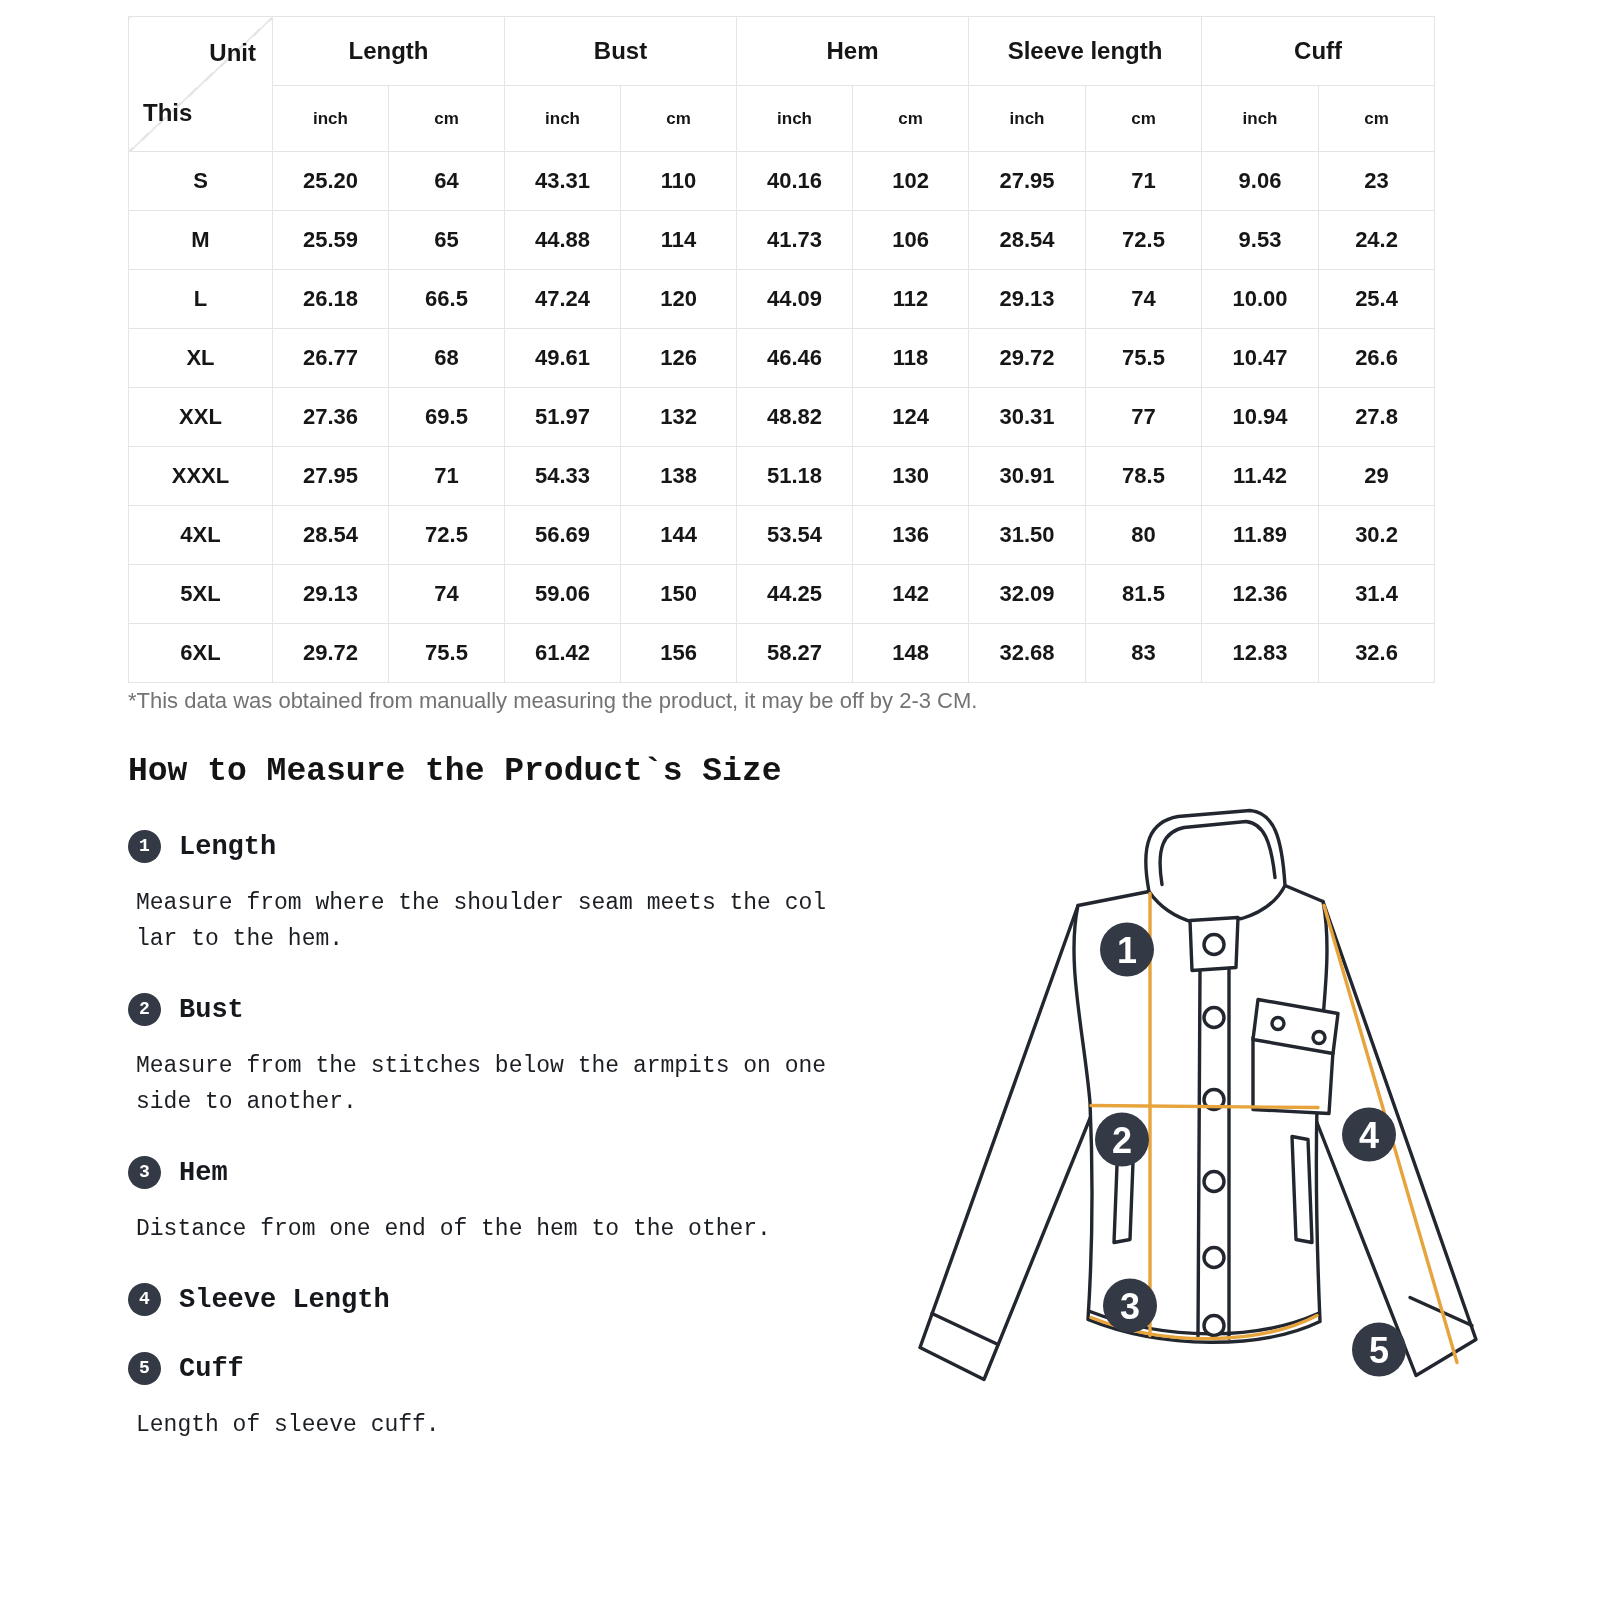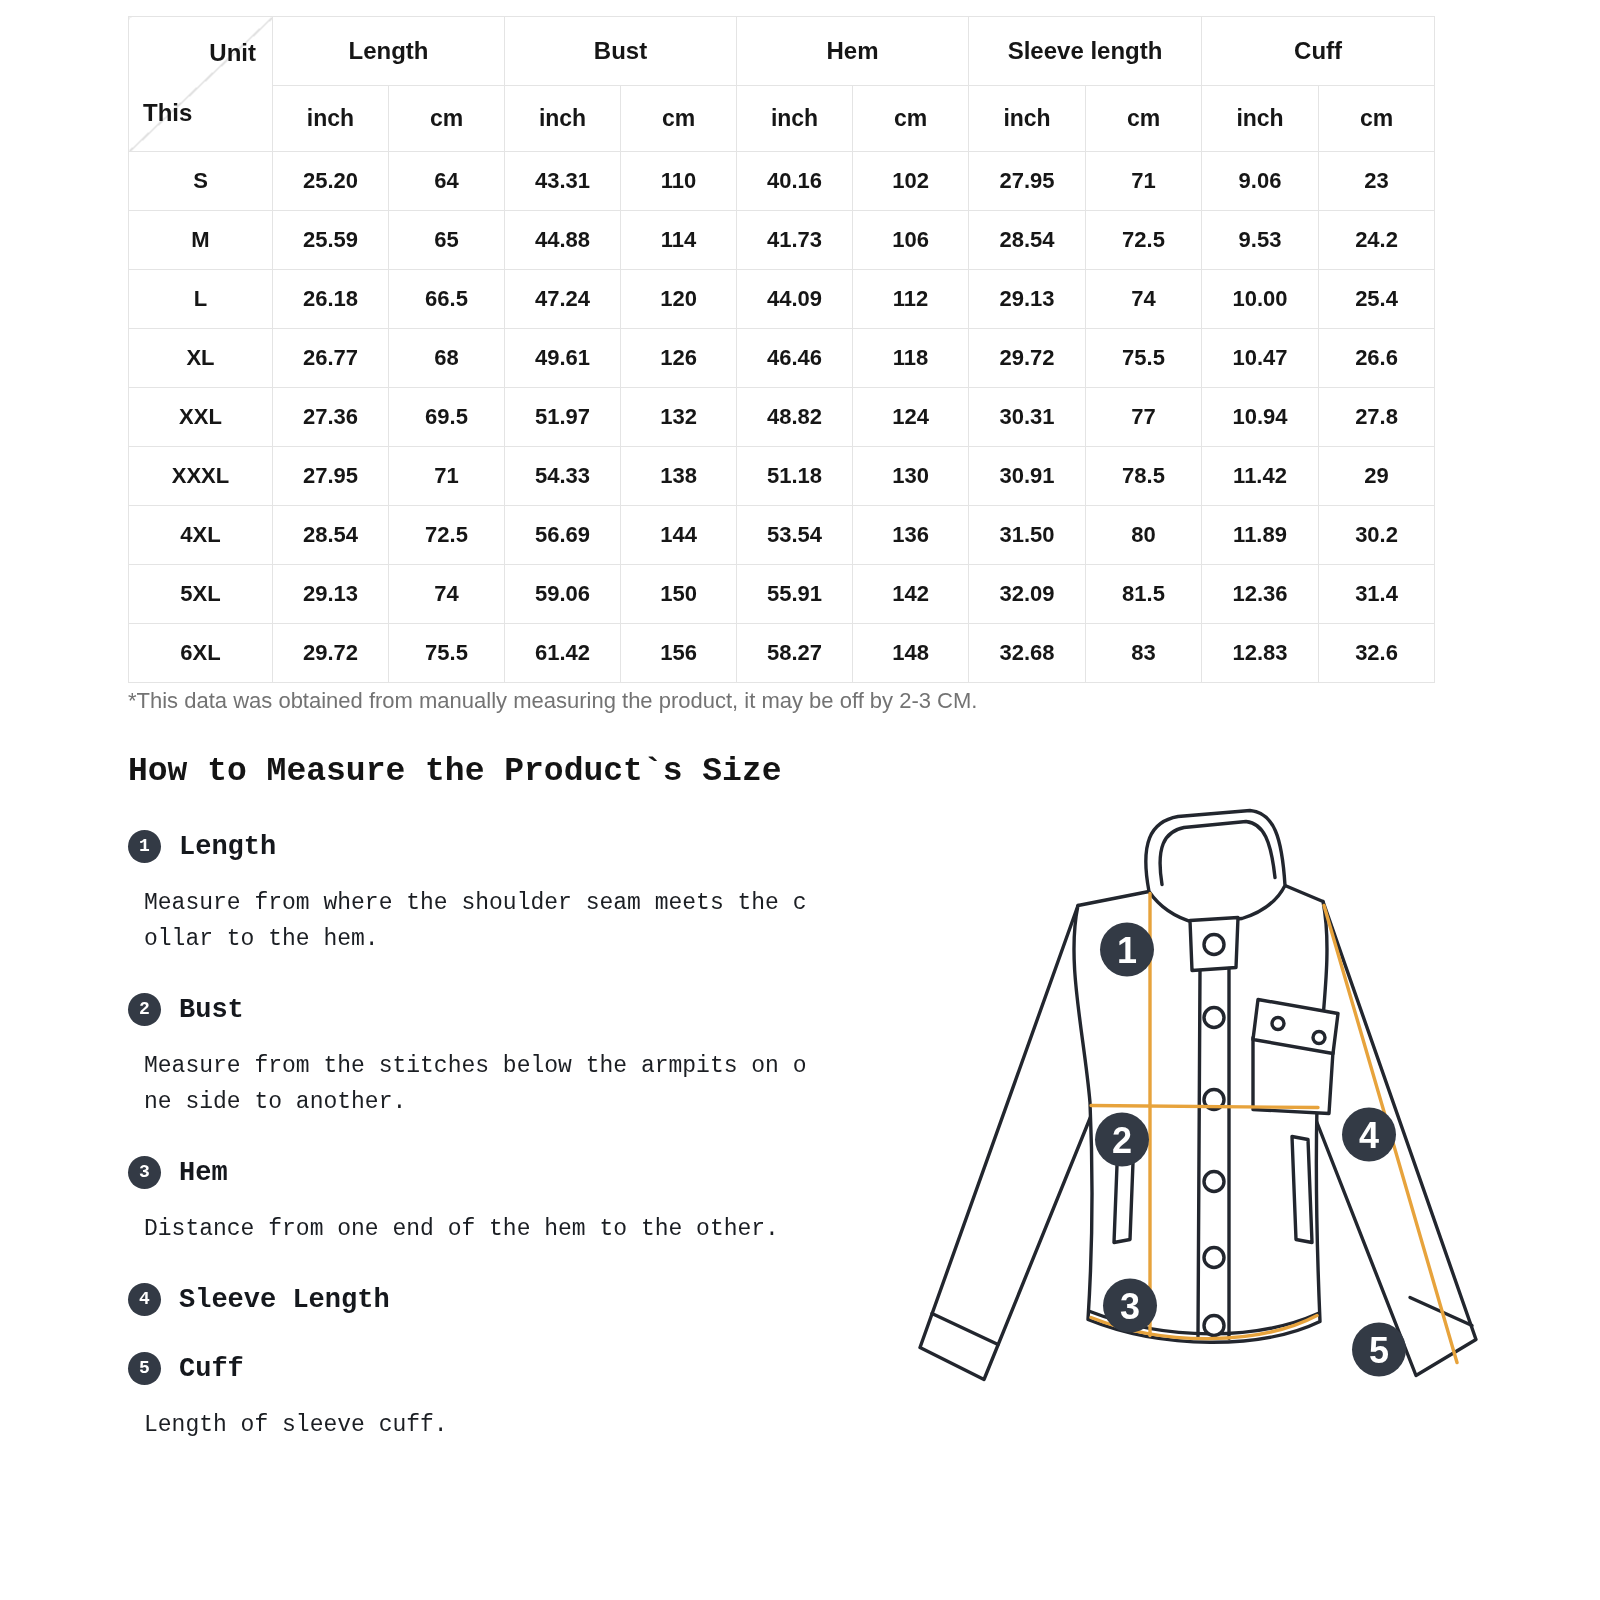--- a/index.html
+++ b/index.html
@@ -13,21 +13,21 @@
   table.size-table{
     border-collapse:collapse;table-layout:fixed;width:1306px;
     font-weight:700;color:#161616;border-radius:32px;
   }
   table.size-table th,table.size-table td{
     border:1px solid #e4e4e4;text-align:center;vertical-align:middle;
     background:#ffffff;padding:0;
   }
   table.size-table thead th{font-size:24px;}
   table.size-table .group-row th{height:68px;}
-  table.size-table .unit-row th{height:65px;font-size:23px;}
+  table.size-table .unit-row th{height:65px;font-size:17px;}
   table.size-table td{height:58px;font-size:22px;}
   th.diag{
     position:relative;
     background:
       linear-gradient(to bottom right,
         transparent 49.55%, #e0e0e0 49.55%, #e0e0e0 50.45%, transparent 50.45%) !important;
   }
   th.diag .corner-unit{position:absolute;top:22px;right:16px;font-size:24px;}
   th.diag .corner-size{position:absolute;bottom:24px;left:14px;font-size:24px;}
   .footnote{
@@ -42,21 +42,21 @@
   }
   .item-head{display:flex;align-items:center;margin:36px 0 22px 0;}
   .item-head.first{margin-top:0;}
   .num-badge{
     flex:0 0 auto;width:33px;height:33px;border-radius:50%;background:#333a45;
     color:#ffffff;font-size:18px;font-weight:700;line-height:33px;text-align:center;
     margin-right:18px;
   }
   .item-label{font-size:27px;font-weight:600;color:#15181d;}
   .item-desc{
-    margin:16px;font-size:23px;line-height:36px;color:#1b1e23;
+    margin:8px;font-size:23px;line-height:36px;color:#1b1e23;
     word-break:break-all;
   }
   
   .diagram{position:absolute;left:872px;top:784px;width:640px;height:632px;}
   .diagram svg{display:block;width:100%;height:100%;}
   .jline{fill:none;stroke:#22262e;stroke-width:3.4;stroke-linejoin:round;stroke-linecap:round;}
   .jfill{fill:#ffffff;stroke:#22262e;stroke-width:3.4;stroke-linejoin:round;stroke-linecap:round;}
   .oline{fill:none;stroke:#e7a33c;stroke-width:3.4;stroke-linecap:round;}
   .badge-circle{fill:#333a45;stroke:none;}
   .badge-num{
@@ -198,21 +198,21 @@
           <td>80</td>
           <td>11.89</td>
           <td>30.2</td>
         </tr>
         <tr>
           <td>5XL</td>
           <td>29.13</td>
           <td>74</td>
           <td>59.06</td>
           <td>150</td>
-          <td>55.91</td>
+          <td>44.25</td>
           <td>142</td>
           <td>32.09</td>
           <td>81.5</td>
           <td>12.36</td>
           <td>31.4</td>
         </tr>
         <tr>
           <td>6XL</td>
           <td>29.72</td>
           <td>75.5</td>

